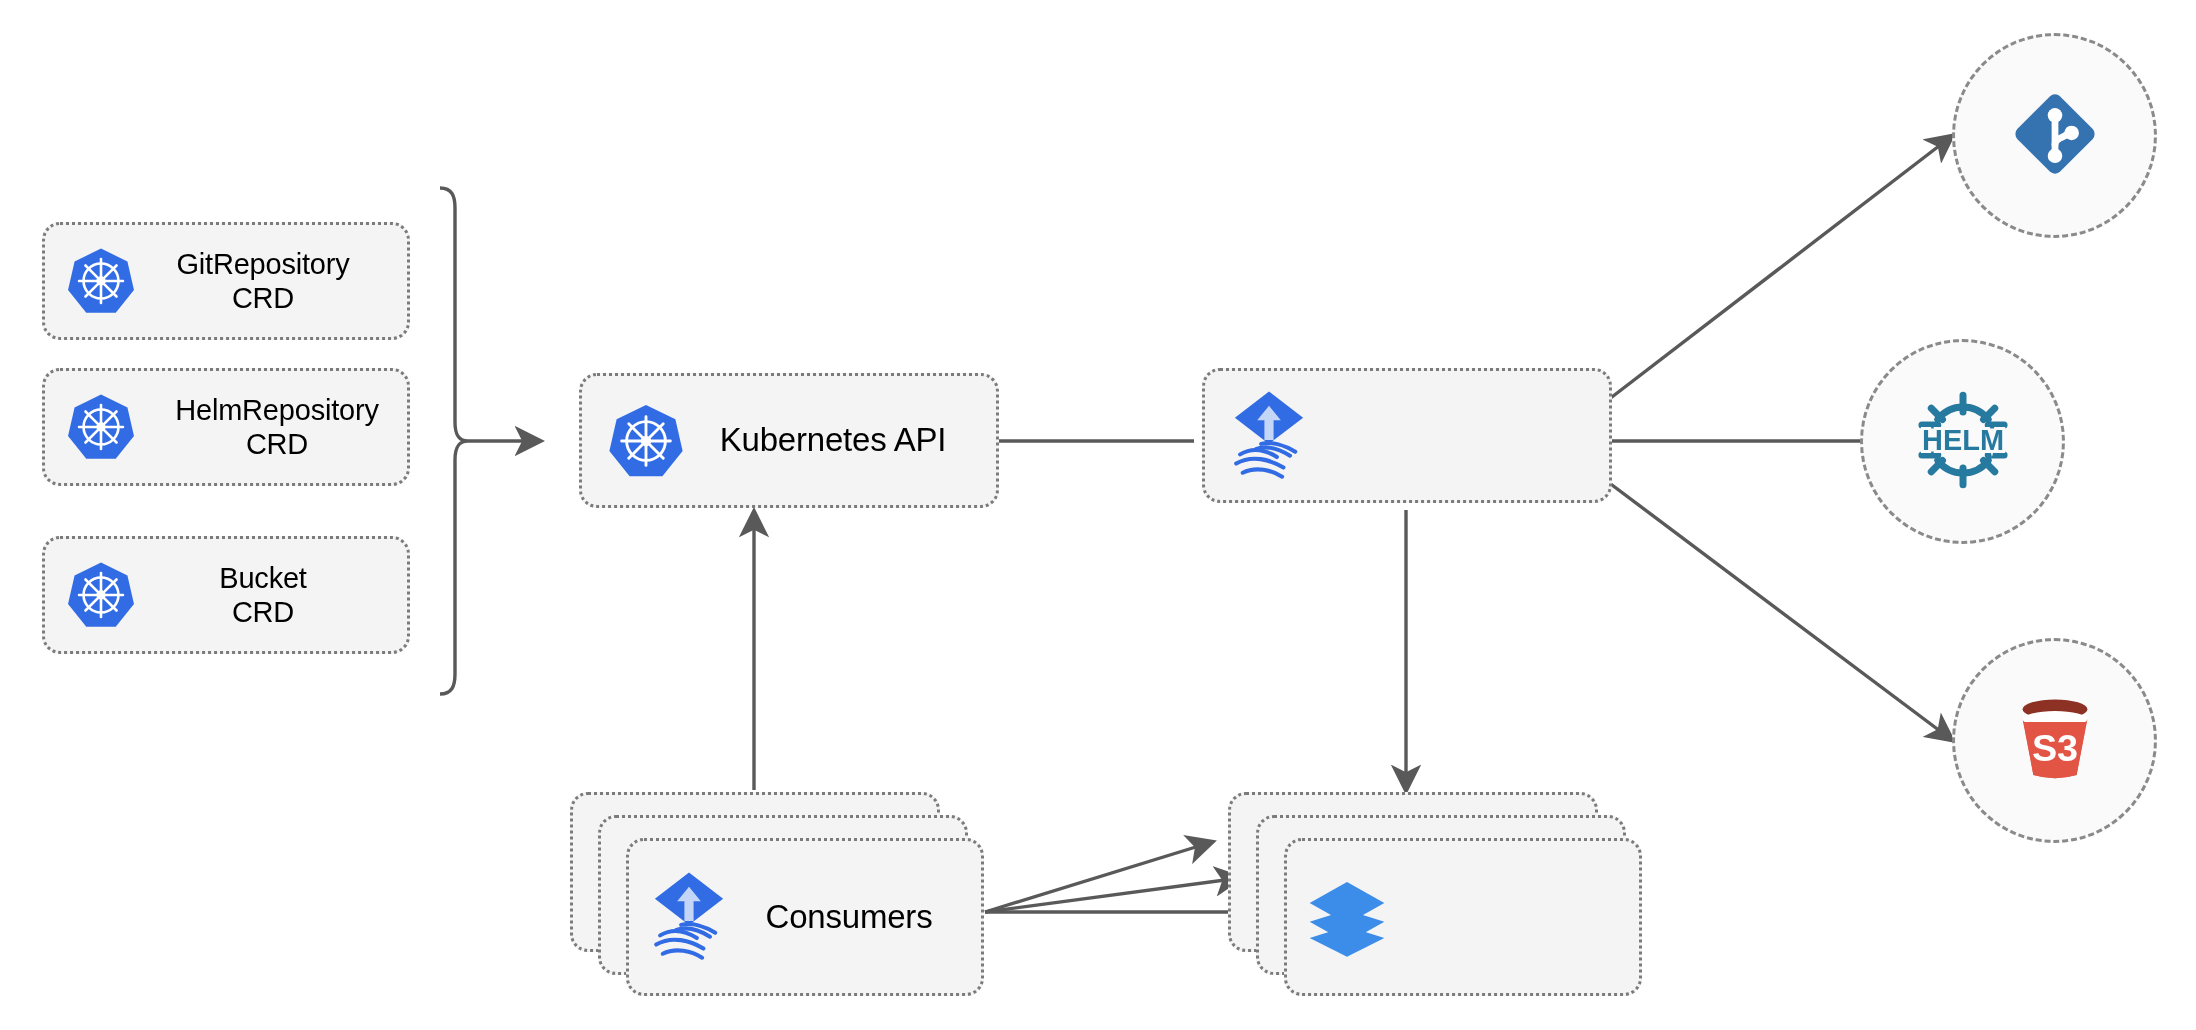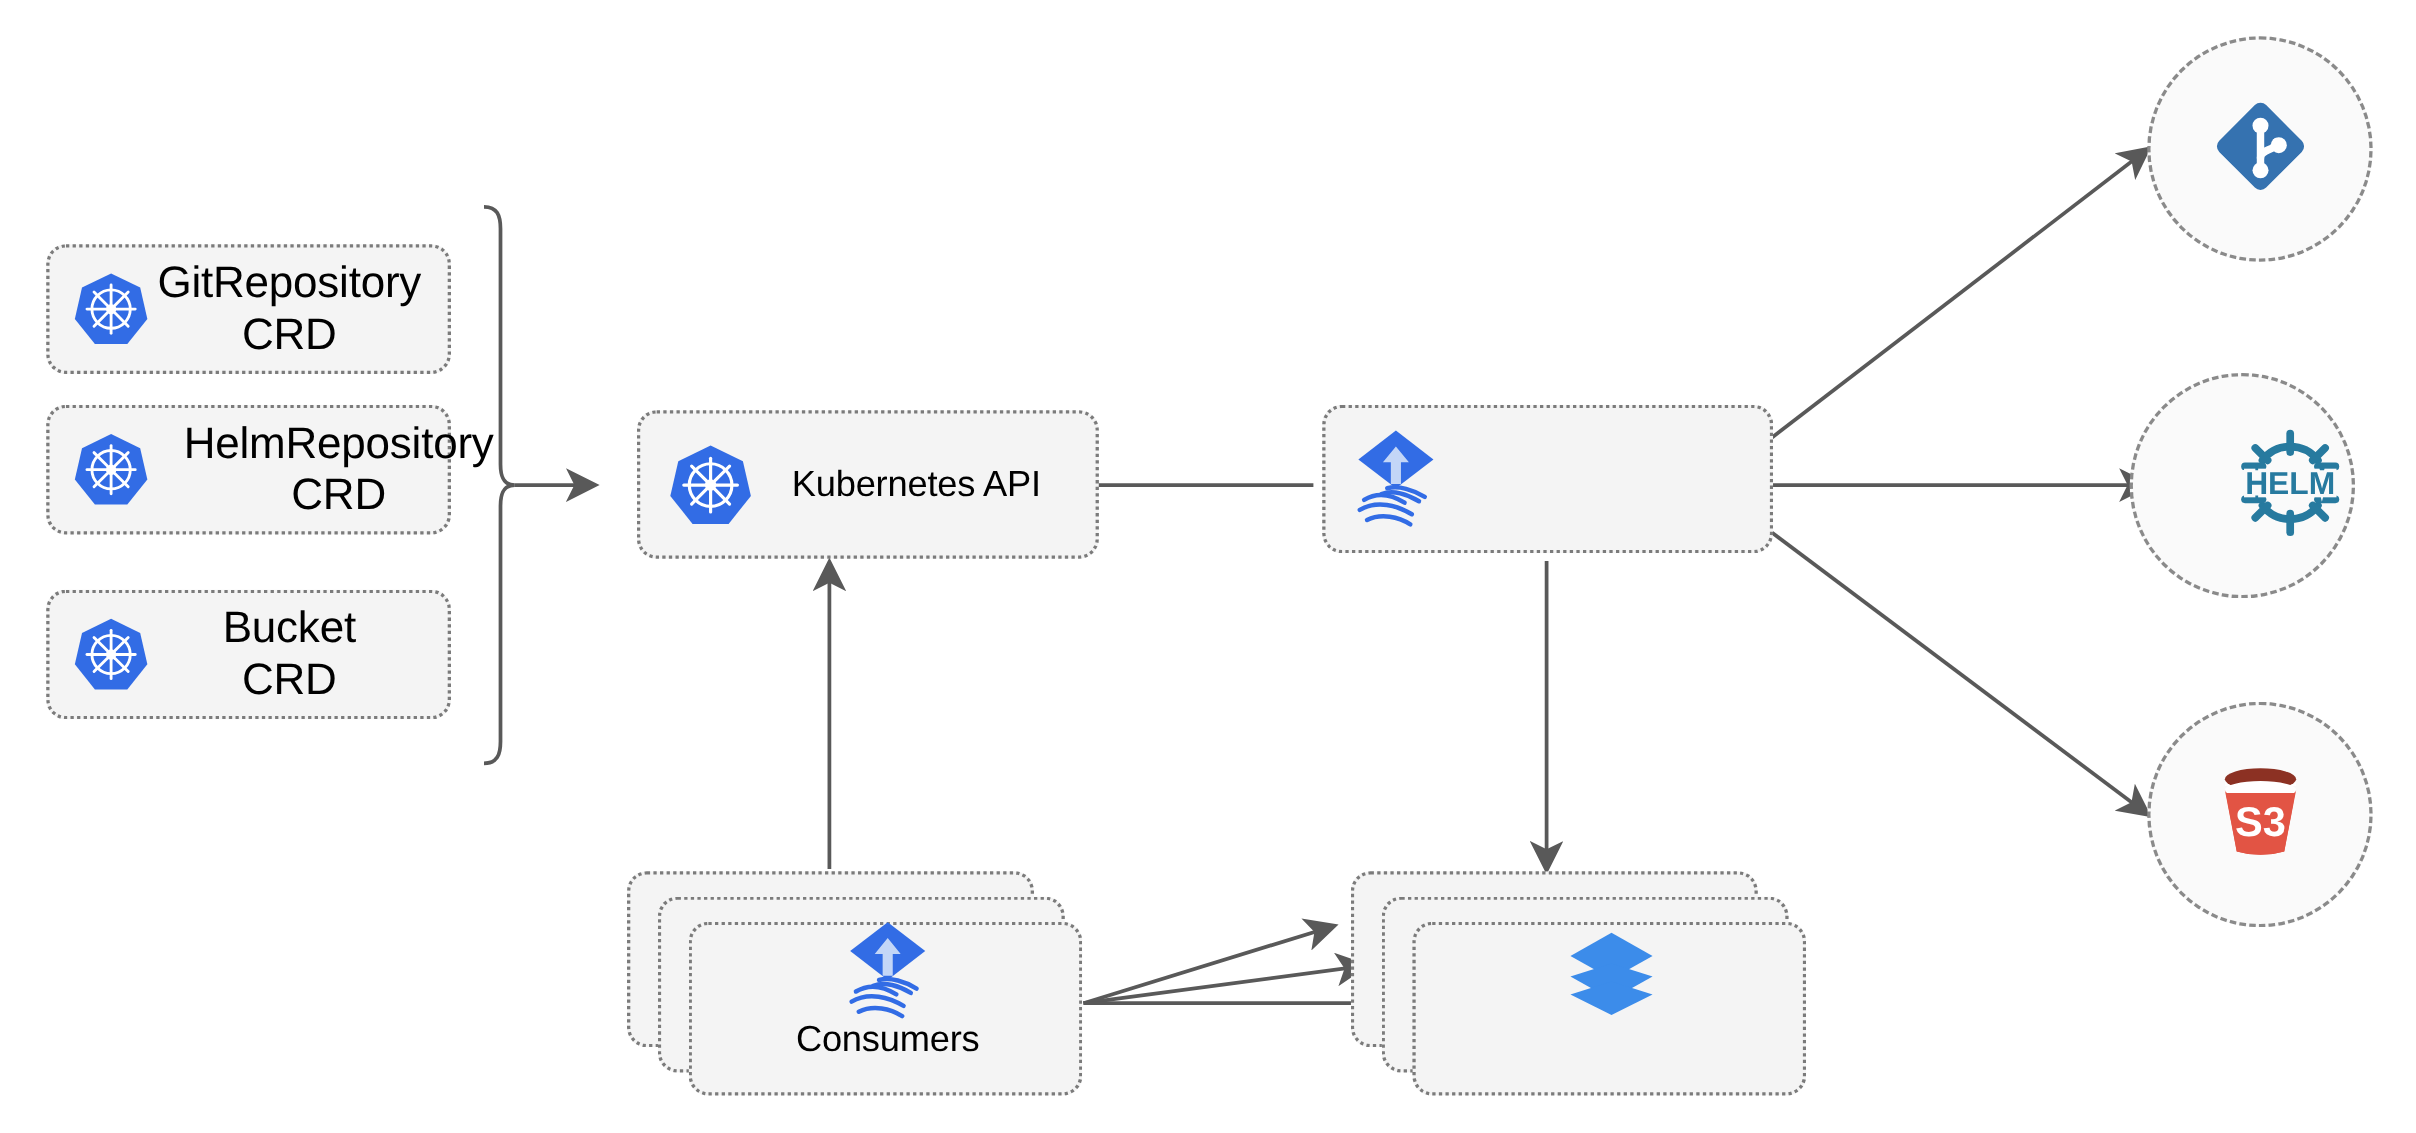--- a/index.html
+++ b/index.html
@@ -44,42 +44,41 @@
     white-space: pre-line;
     letter-spacing: -0.2px;
   }
   
   .crd {
     width: 368px;
     height: 118px;
     padding: 0 14px 0 18px;
   }
   .crd .ico { width: 76px; height: 76px; }
-  .crd .lbl { font-size: 40px; padding-right: 6px; }
+  .crd .lbl { font-size: 29px; padding-right: 6px; }
 
   
   .mid {
     height: 135px;
     padding: 0 18px 0 22px;
   }
   .mid .ico { width: 84px; height: 84px; }
   .mid .lbl { font-size: 33px; }
 
   
   .stack-layer {
     position: absolute;
     background: #f4f4f4;
     border: 3px dotted #7b7b7b;
     border-radius: 18px;
     box-sizing: border-box;
     z-index: 3;
   }
   .stack-front {
     z-index: 6;
-    flex-direction: column;
   }
   
   .circ {
     position: absolute;
     border: 3px dashed #8a8a8a;
     border-radius: 50%;
     background: #fafafa;
     box-sizing: border-box;
     display: flex;
     align-items: center;
@@ -278,21 +277,21 @@
           <line x1="50" y1="34" x2="50" y2="70"></line>
           <path d="M64 46 C 64 54, 50 52, 50 60"></path>
         </g>
         <circle cx="50" cy="32" r="7" fill="#ffffff"></circle>
         <circle cx="50" cy="71" r="7" fill="#ffffff"></circle>
         <circle cx="66" cy="49" r="7" fill="#ffffff"></circle>
       </svg>
     </span>
   </div>
 
-  <div class="circ" style="left:1936px; top:339px; width:205px; height:205px;justify-content:flex-end;">
+  <div class="circ" style="left:1860px; top:339px; width:205px; height:205px;">
     <span>
       <svg viewBox="0 0 120 120" width="112" height="112" aria-hidden="true">
         <g stroke="#277a9f" stroke-width="7.5" fill="none" stroke-linecap="round">
           <path d="M33 38 A 34 34 0 0 1 87 38"></path>
           <path d="M33 82 A 34 34 0 0 0 87 82"></path>
           <line x1="60" y1="12" x2="60" y2="30"></line>
           <line x1="60" y1="90" x2="60" y2="108"></line>
           <line x1="26" y1="26" x2="38" y2="38"></line>
           <line x1="94" y1="26" x2="82" y2="38"></line>
           <line x1="26" y1="94" x2="38" y2="82"></line>

